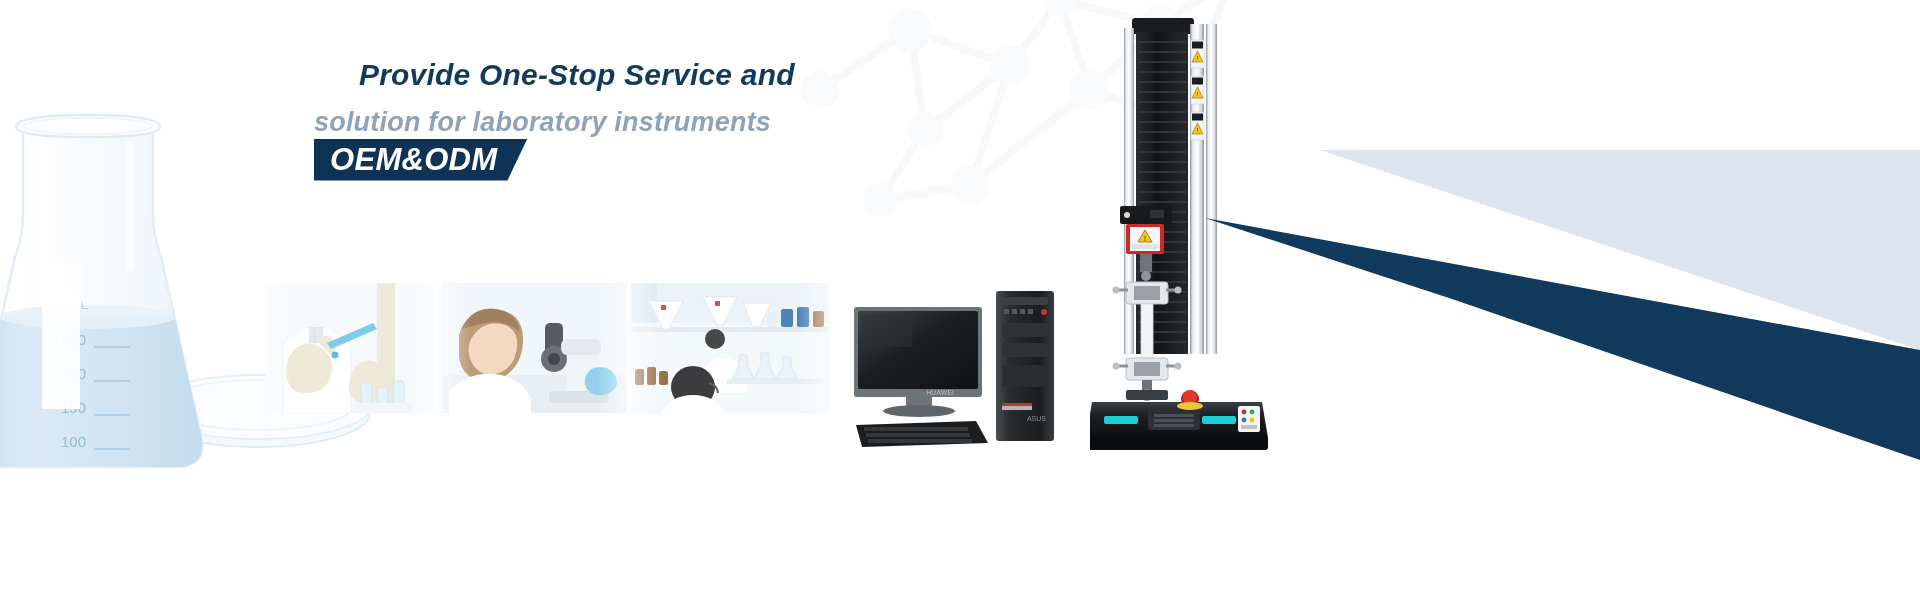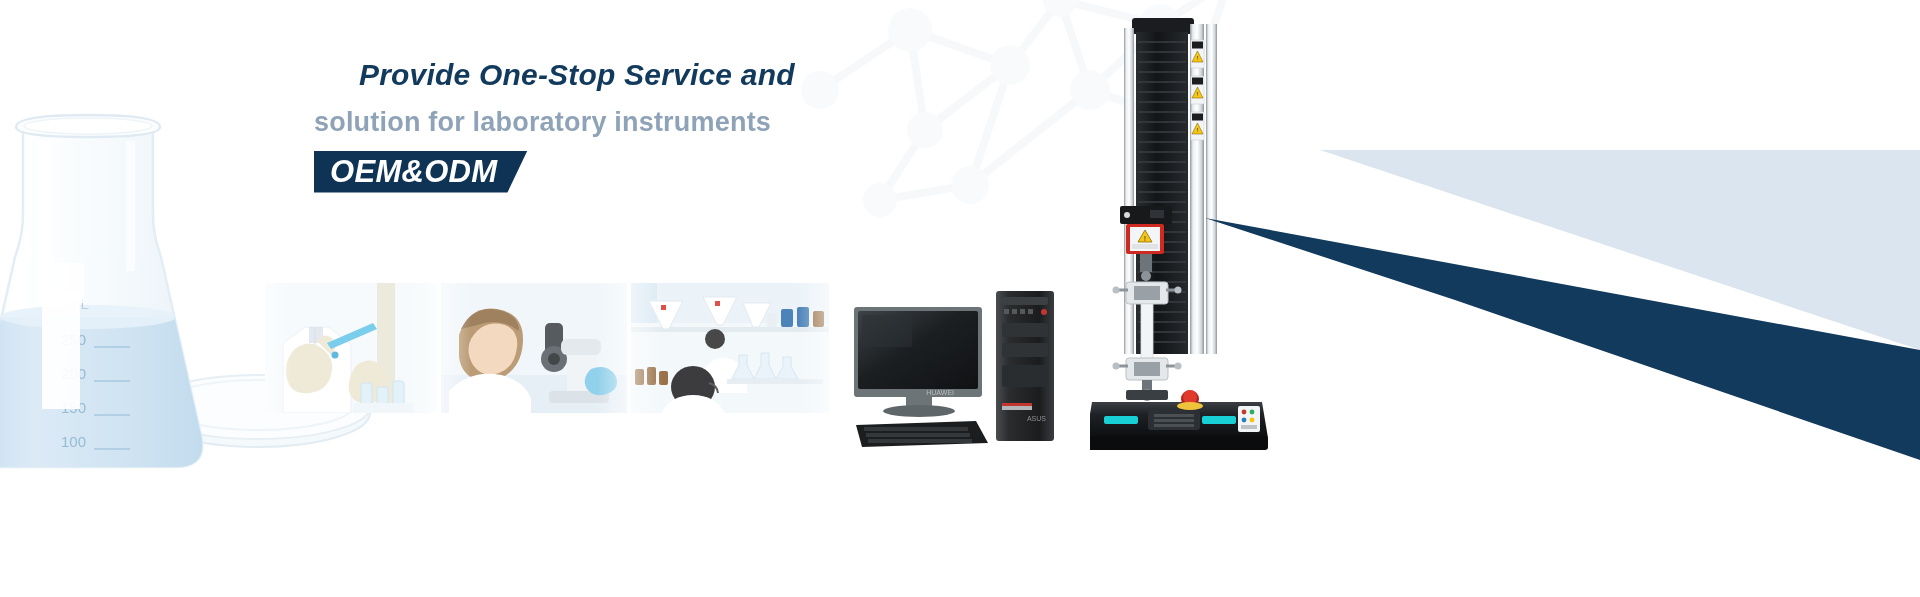--- a/index.html
+++ b/index.html
@@ -19,24 +19,24 @@
   .flask-wrap{position:absolute;left:-10px;top:95px;width:420px;height:400px;}
 
   
   .copy{position:absolute;left:314px;top:58px;width:760px;}
   .line1{
     font-size:30px;font-style:italic;font-weight:700;letter-spacing:.2px;
     color:#123a5c;line-height:1.15;white-space:nowrap;margin-left:45px;
   }
   .line2{
     margin-top:14px;
-    font-size:27px;font-weight:700;letter-spacing:.2px;
+    font-size:27px;font-style:italic;font-weight:700;letter-spacing:.2px;
     color:#8fa3b8;line-height:1.15;white-space:nowrap;
   }
-  .badge-row{margin-top:13px;height:42px;position:relative;}
+  .badge-row{margin-top:1px;height:42px;position:relative;}
   .badge{
     position:absolute;left:0;top:0;height:42px;
     background:#0e3355;
     display:flex;align-items:center;
     padding:0 30px 0 16px;
     color:#ffffff;font-size:31px;font-style:italic;font-weight:700;
     letter-spacing:.3px;white-space:nowrap;
     -webkit-clip-path:polygon(0 0, 100% 0, calc(100% - 20px) 100%, 0 100%);
     clip-path:polygon(0 0, 100% 0, calc(100% - 20px) 100%, 0 100%);
   }

